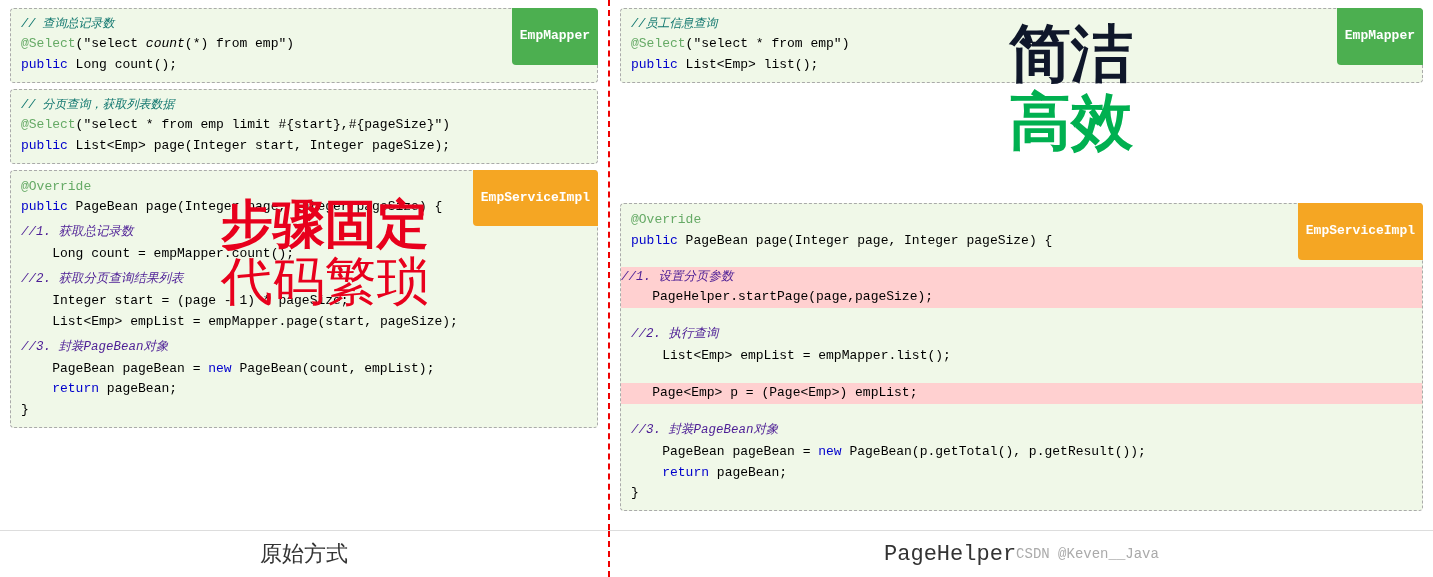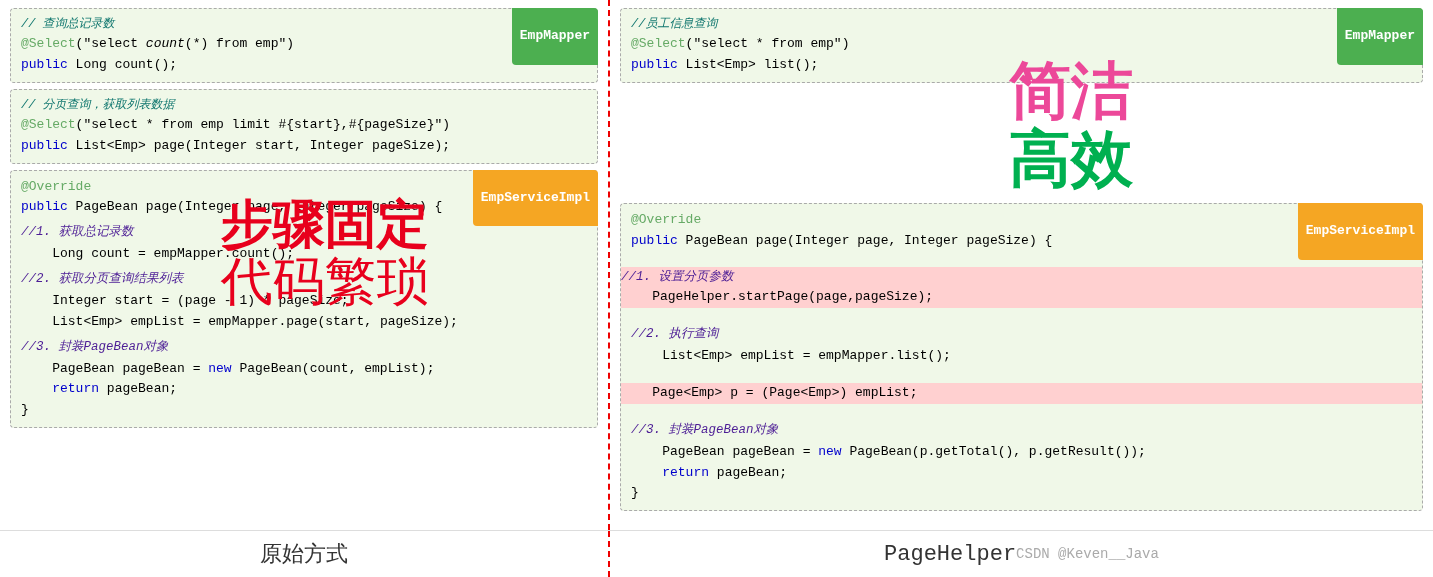--- a/index.html
+++ b/index.html
@@ -124,24 +124,23 @@
       top: 20px;
       left: 50%;
       transform: translateX(-10%);
       text-align: center;
       z-index: 2;
       pointer-events: none;
     }
     .right-big-line1 {
       font-size: 62px;
       font-weight: bold;
-      color: #ec4899;
-      font-family: 'SimHei', 'STHeiti', sans-serif;
-      line-height: 1.1;
-      margin-top: 37px;
+      color: #0f172a;
+      font-family: 'SimHei', 'STHeiti', sans-serif;
+      line-height: 1.1;
     }
     .right-big-line2 {
       font-size: 62px;
       font-weight: bold;
       color: #00b050;
       font-family: 'SimHei', 'STHeiti', sans-serif;
       line-height: 1.1;
     }
 
     .code-line { display: block; white-space: pre; }

